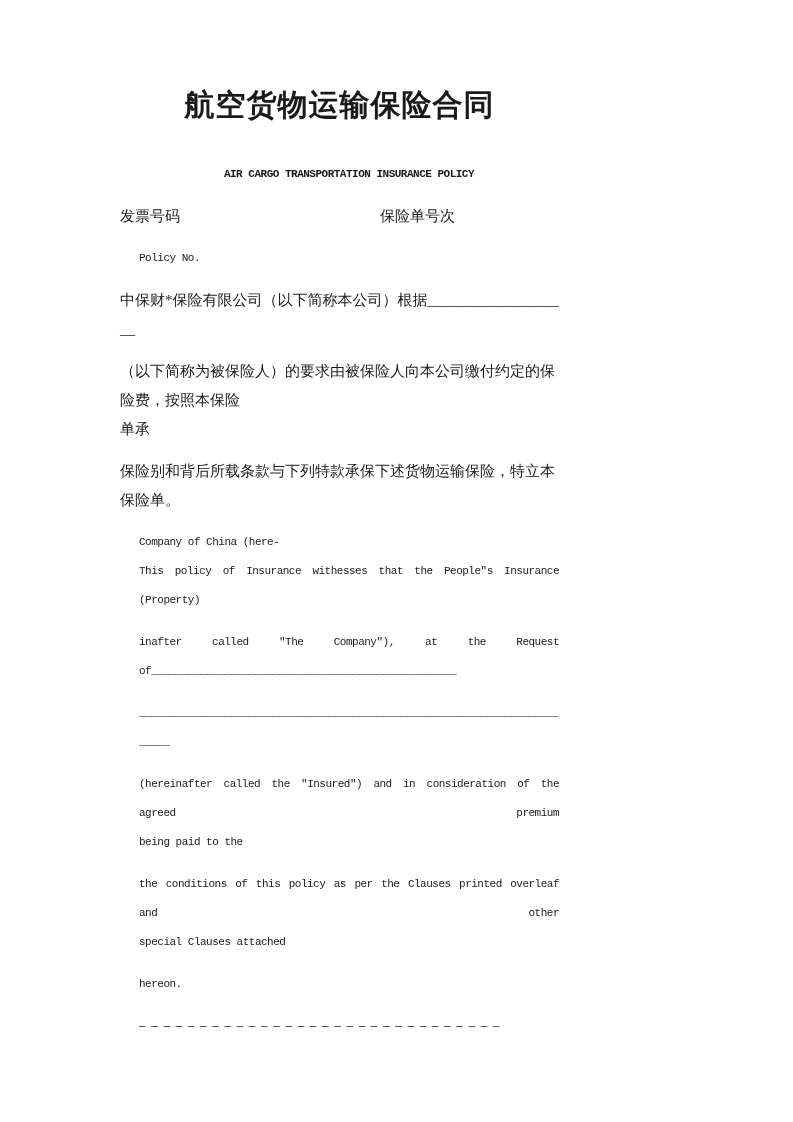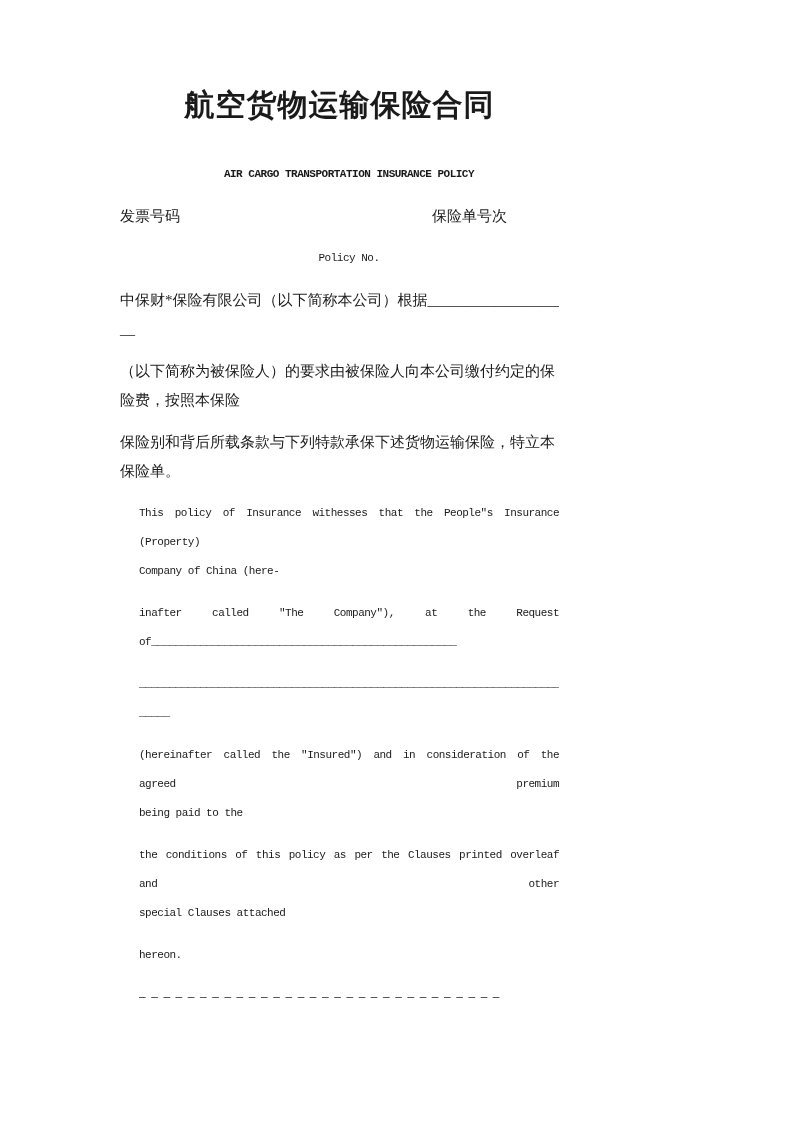--- a/index.html
+++ b/index.html
@@ -46,21 +46,21 @@
   .justify-line {
     text-align: justify;
     text-align-last: justify;
   }
   .clip {
     white-space: nowrap;
     overflow: hidden;
   }
   .two-col { display: flex; }
   .two-col .col-left { width: 260px; flex: 0 0 260px; }
-  .two-col .col-right { flex: 1; text-align: center; }
+  .two-col .col-right { flex: 1; }
 </style>
 </head>
 <body>
 
 <div class="page">
 
   <div class="doc-title">航空货物运输保险合同</div>
 
 
   <div class="para">
@@ -80,29 +80,30 @@
     </div>
   </div>
 
   <div class="para">
     <div class="line cjk clip">中保财*保险有限公司（以下简称本公司）根据__________________________________________________</div>
     <div class="line cjk">__</div>
   </div>
 
   <div class="para">
     <div class="line cjk">（以下简称为被保险人）的要求由被保险人向本公司缴付约定的保险费，按照本保险</div>
+    <div class="line cjk">单承</div>
   </div>
 
   <div class="para">
     <div class="line cjk">保险别和背后所载条款与下列特款承保下述货物运输保险，特立本保险单。</div>
   </div>
 
   <div class="para">
+    <div class="line en">Company of China (here-</div>
     <div class="line en justify-line">This policy of Insurance withesses that the People″s Insurance (Property)</div>
-    <div class="line en">Company of China (here-</div>
   </div>
 
   <div class="para">
     <div class="line en justify-line">inafter called ″The Company″), at the Request</div>
     <div class="line en">of__________________________________________________</div>
   </div>
 
   <div class="para">
     <div class="line en clip">________________________________________________________________________________</div>
     <div class="line en">_____</div>

